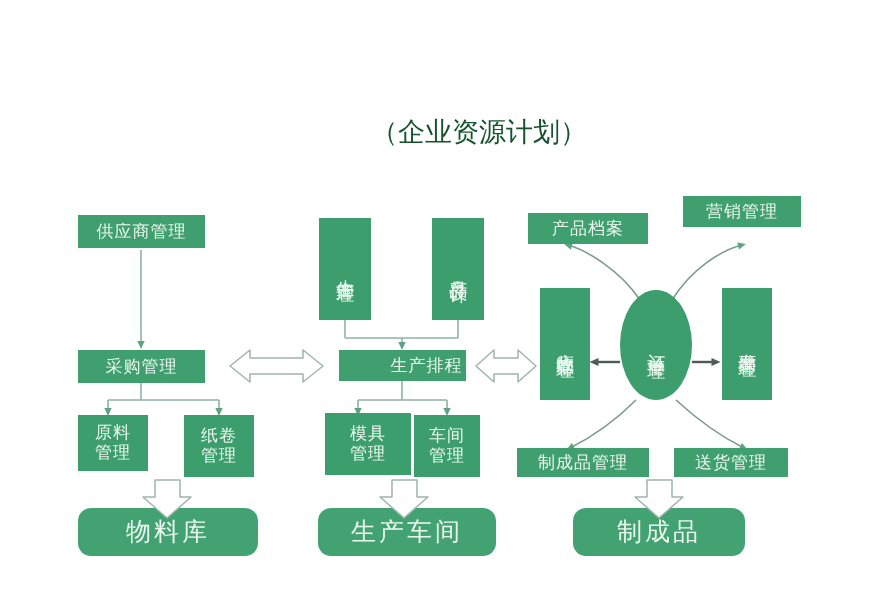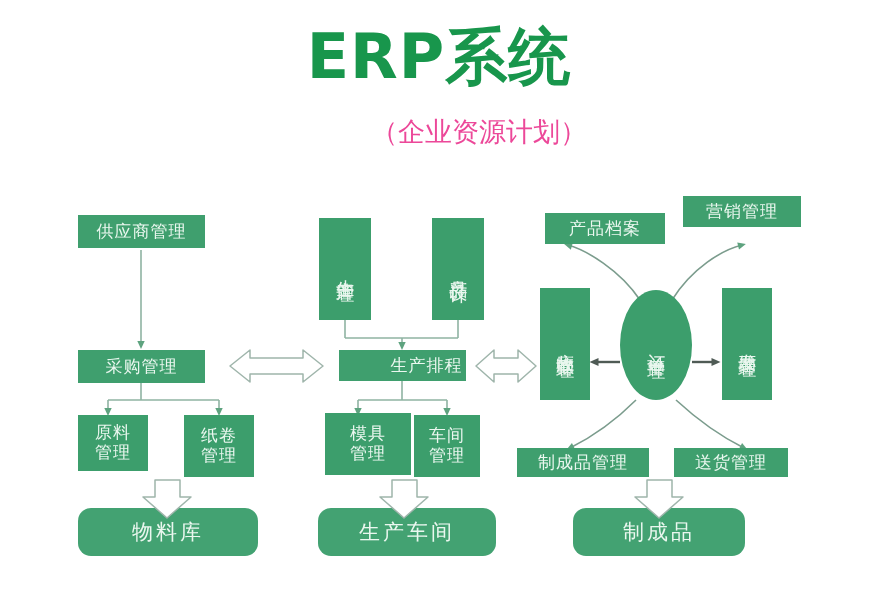--- a/index.html
+++ b/index.html
@@ -19,21 +19,21 @@
     color:#18964c;
     font-size:62px;
     font-weight:bold;
     letter-spacing:1px;
     line-height:1;
     white-space:nowrap;
   }
   .subtitle{
     position:absolute;left:0;top:118px;width:878px;
     text-align:center;
-    color:#ec4899;
+    color:#14532d;
     font-size:27px;
     line-height:1;
     white-space:nowrap;
     padding-left:80px;
     box-sizing:border-box;
   }
 
   
   .node{
     position:absolute;
@@ -52,21 +52,21 @@
   }
   .node.flat{background:#3f9f6e;}
   .node.vert{
     writing-mode:vertical-rl;
     text-orientation:upright;
     letter-spacing:2px;
     font-size:18px;
   }
   .node.round{
     border-radius:13px;
-    font-size:21px;
+    font-size:25px;
     letter-spacing:3px;
     background:#43a272;
   }
   .node.ellipse{
     border-radius:50%;
     writing-mode:vertical-rl;
     text-orientation:upright;
     letter-spacing:3px;
     font-size:18px;
   }
@@ -74,21 +74,20 @@
 
   
   .svg-layer{position:absolute;left:0;top:0;width:878px;height:591px;z-index:1;pointer-events:none;}
   .svg-layer.top{z-index:4;}
 </style>
 </head>
 <body>
 
 <div id="stage">
 
-  <div class="title">ERP系统</div>
   <div class="subtitle">（企业资源计划）</div>
 
   <svg class="svg-layer" viewBox="0 0 878 591" xmlns="http://www.w3.org/2000/svg">
     <defs>
       <marker id="tri" markerWidth="9" markerHeight="9" refX="4.5" refY="4.5" orient="auto" markerUnits="userSpaceOnUse">
         <path d="M0.5,0.8 L8.5,4.5 L0.5,8.2 Z" fill="#5ea37f"></path>
       </marker>
       <marker id="tri-dark" markerWidth="10" markerHeight="10" refX="5" refY="5" orient="auto" markerUnits="userSpaceOnUse">
         <path d="M0.5,1 L9.5,5 L0.5,9 Z" fill="#4f5b55"></path>
       </marker>
@@ -141,21 +140,21 @@
   <div class="node flat" style="left:339px;top:350px;width:127px;height:31px;padding-left:48px;">生产排程</div>
 
   <div class="node two-line" style="left:325px;top:413px;width:86px;height:62px;text-align:right;">模具
 管理</div>
 
   <div class="node two-line" style="left:414px;top:415px;width:66px;height:62px;">车间
 管理</div>
 
   <div class="node round" style="left:318px;top:508px;width:178px;height:48px;">生产车间</div>
 
-  <div class="node flat" style="left:528px;top:213px;width:120px;height:31px;margin-left:17px;">产品档案</div>
+  <div class="node flat" style="left:528px;top:213px;width:120px;height:31px;">产品档案</div>
 
   <div class="node flat" style="left:683px;top:196px;width:118px;height:31px;">营销管理</div>
 
   <div class="node vert" style="left:540px;top:288px;width:50px;height:112px;">应收款管理</div>
 
   <div class="node ellipse" style="left:620px;top:290px;width:72px;height:110px;">订单管理</div>
 
   <div class="node vert" style="left:722px;top:288px;width:50px;height:112px;">发票管理</div>
 
   <div class="node flat" style="left:517px;top:448px;width:132px;height:29px;">制成品管理</div>

